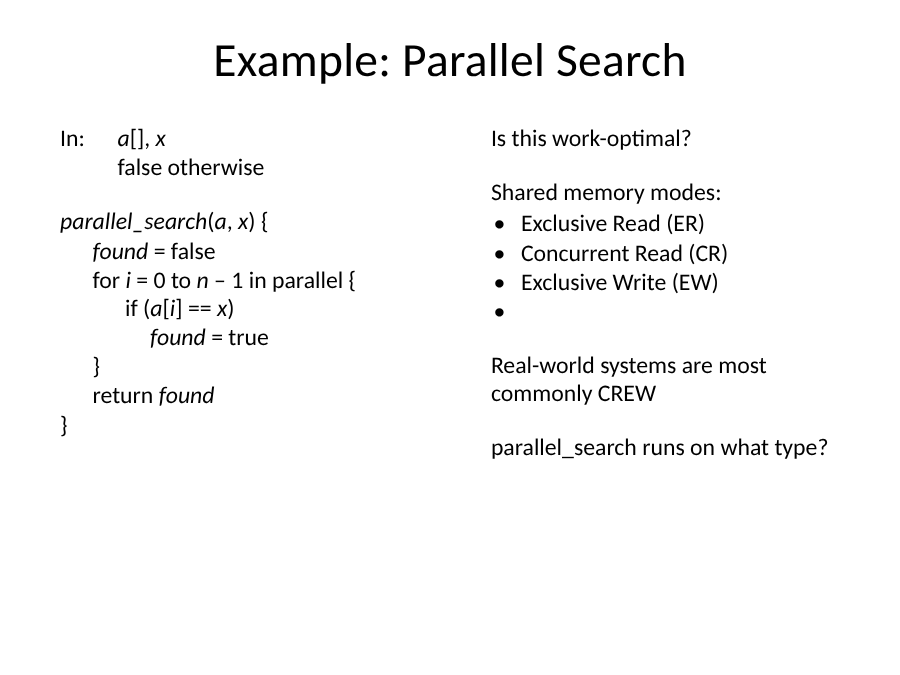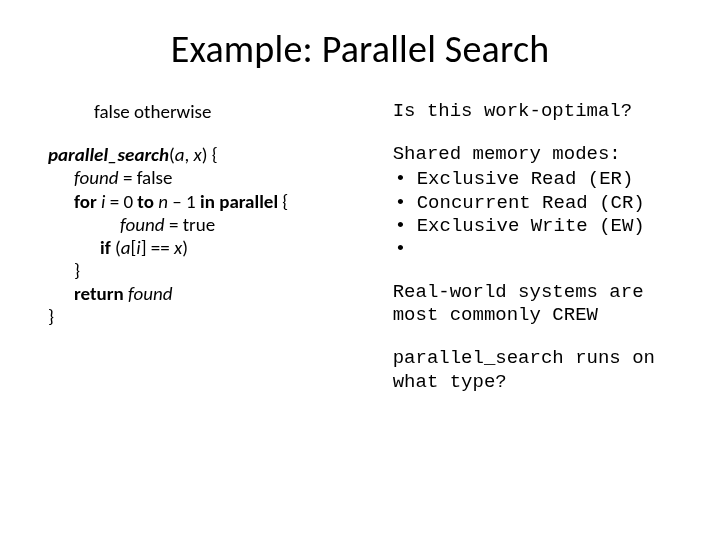--- a/index.html
+++ b/index.html
@@ -2,58 +2,64 @@
 <html><head>
 <meta charset="utf-8">
 <style>
   * { margin: 0; padding: 0; box-sizing: border-box; }
   html, body { width: 720px; height: 540px; background: #fff; font-family: Calibri, "Segoe UI", Arial, sans-serif; color: #000; }
   .slide { width: 720px; height: 380px; padding: 20px 48px 30px 48px; }
   .title { font-size: 38px; font-weight: 400; text-align: center; margin-top: 6px; margin-bottom: 28px; letter-spacing: 0.2px; }
   .cols { display: flex; gap: 36px; }
   .col { flex: 1; font-size: 19px; line-height: 1.22; }
   .col-left { flex: 1.05; }
-  .col-right { flex: 0.95; font-family: Liberation Mono, monospace; }
+  .col-right { flex: 0.95; }
   .spec-row { display: flex; }
   .spec-label { width: 46px; flex-shrink: 0; }
   .spec-indent { padding-left: 46px; }
   .block { margin-bottom: 20px; }
   .it { font-style: italic; }
-  .bold { font-weight: 700; margin-top: 24px; }
+  .bold { font-weight: 400; margin-top: 24px; }
   .code-line { white-space: pre; }
   .ind1 { padding-left: 26px; }
   .ind2 { padding-left: 52px; }
   .ind3 { padding-left: 72px; }
   .bullets { margin-top: 2px; }
   .bullet-row { display: flex; }
   .bullet-mark { width: 24px; flex-shrink: 0; padding-left: 2px; }
   .q { margin-bottom: 20px; }
 </style>
 </head>
 <body>
 
 <div class="slide">
   <h1 class="title">Example: Parallel Search</h1>
 
   <div class="cols">
 
     <div class="col col-left">
 
       <div class="block">
+        <div class="spec-row">
+          <span class="spec-label">In:</span>
+          <span>
+            <span class="it">a</span><span>[], </span><span class="it">x</span>
+          </span>
+        </div>
         <div class="spec-indent">
           <span>false otherwise</span>
         </div>
       </div>
 
       <div class="block">
         <div class="code-line"><span class="bold it">parallel_search</span><span>(</span><span class="it">a</span><span>, </span><span class="it">x</span><span>) {</span></div>
         <div class="code-line ind1"><span class="it">found</span><span> = false</span></div>
         <div class="code-line ind1"><span class="bold">for</span><span> </span><span class="it">i</span><span> = 0 </span><span class="bold">to</span><span> </span><span class="it">n</span><span> – 1 </span><span class="bold">in parallel</span><span> {</span></div>
+        <div class="code-line ind2"><span class="bold">if</span><span> (</span><span class="it">a</span><span>[</span><span class="it">i</span><span>] == </span><span class="it">x</span><span>)</span></div>
         <div class="code-line ind3"><span class="it">found</span><span> = true</span></div>
-        <div class="code-line ind2"><span class="bold">if</span><span> (</span><span class="it">a</span><span>[</span><span class="it">i</span><span>] == </span><span class="it">x</span><span>)</span></div>
         <div class="code-line ind1">}</div>
         <div class="code-line ind1"><span class="bold">return</span><span> </span><span class="it">found</span></div>
         <div class="code-line">}</div>
       </div>
 
     </div>
 
     <div class="col col-right">
       <div class="q">Is this work-optimal?</div>
 

